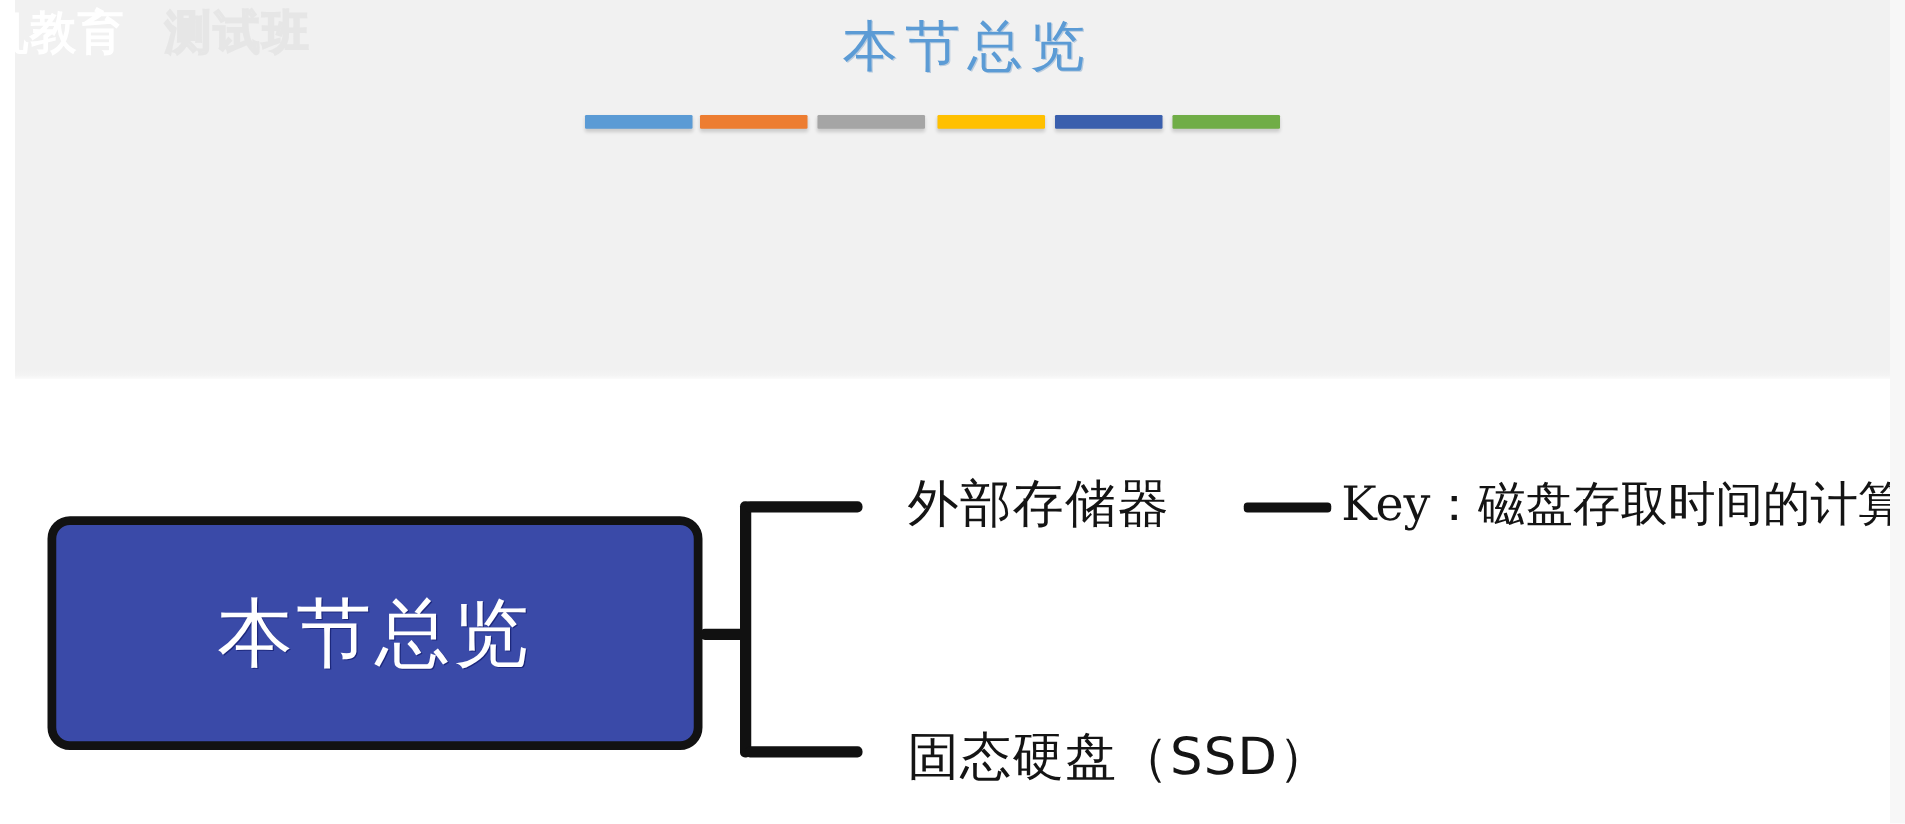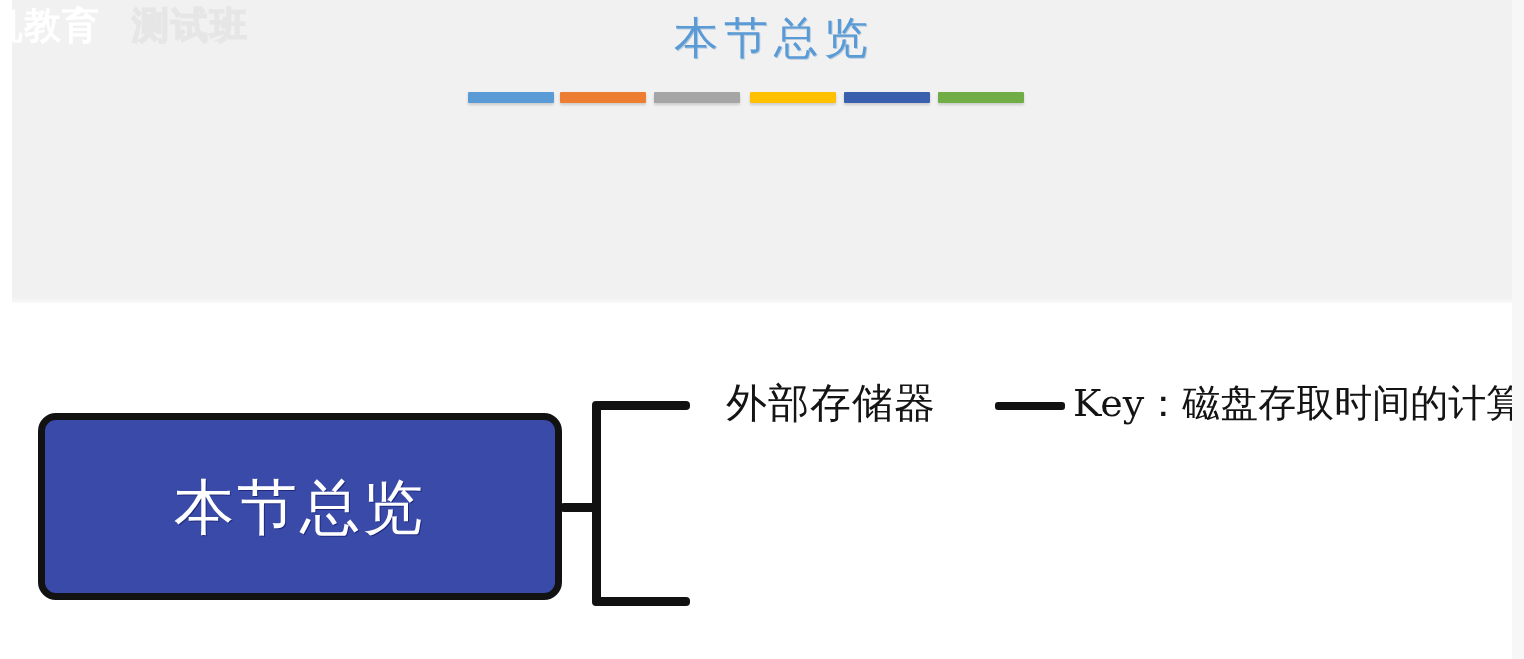--- a/index.html
+++ b/index.html
@@ -237,19 +237,20 @@
 
     <div id="bracket">
       <div class="bracket-seg" id="bracket-stem"></div>
       <div class="bracket-seg" id="bracket-spine"></div>
       <div class="bracket-seg" id="bracket-arm-top"></div>
       <div class="bracket-seg" id="bracket-arm-bot"></div>
     </div>
 
     <div class="branch-label" id="branch-disk">外部存储器</div>
 
+    <div class="branch-label" id="branch-ssd">固态硬盘（SSD）</div>
 
     <div id="key-dash"></div>
     <div id="key-text">Key：磁盘存取时间的计算</div>
   </div>
 
   <div id="right-edge-strip"></div>
 </div>
 
 </body></html>

